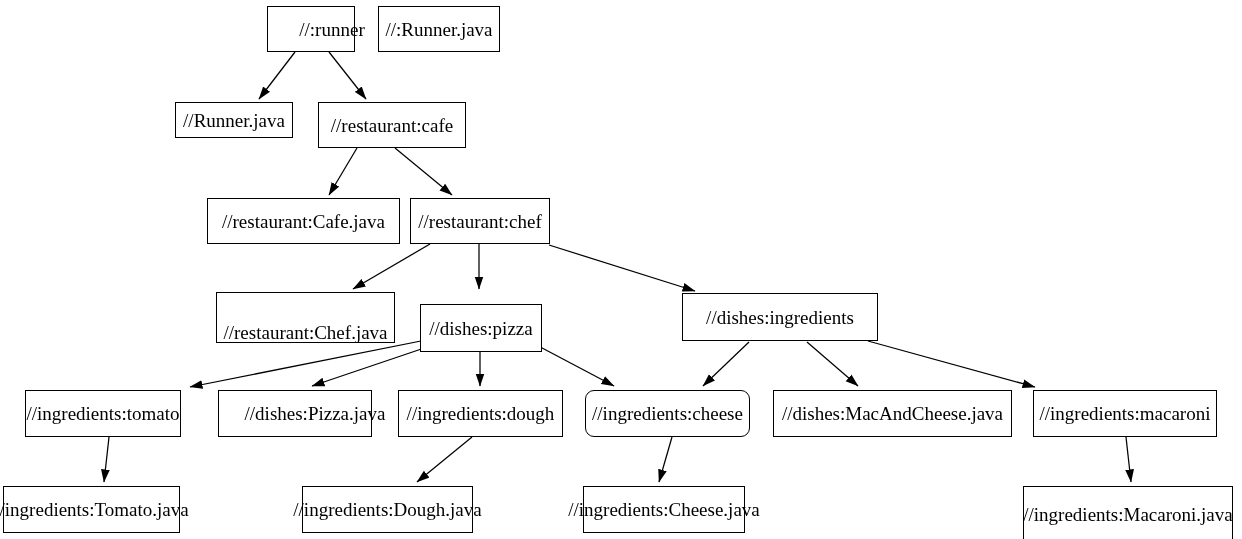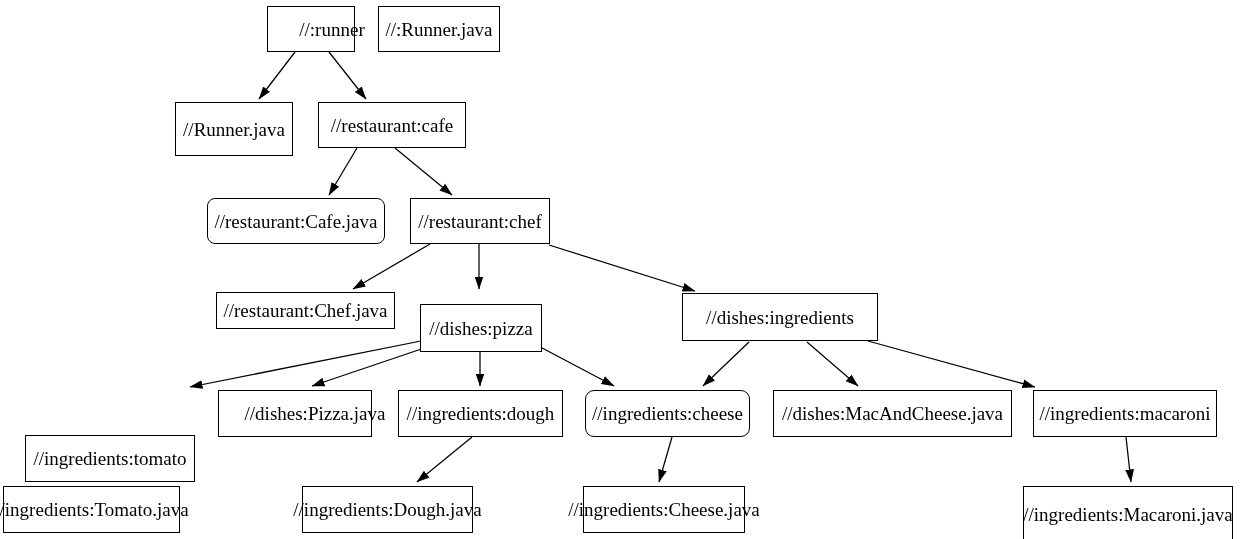--- a/index.html
+++ b/index.html
@@ -70,42 +70,42 @@
       <line x1="672" y1="437" x2="659" y2="482" class="edge-line" marker-end="url(#arrowhead)"></line>
       <line x1="1126" y1="437" x2="1131" y2="482" class="edge-line" marker-end="url(#arrowhead)"></line>
     </svg>
 
 <div class="node" style="left: 267px; top: 6px; width: 88px; height: 46px; padding-left: 42px;">
       <span>//:runner</span>
     </div>
     <div class="node" style="left: 378px; top: 6px; width: 122px; height: 46px;">
       <span>//:Runner.java</span>
     </div>
-    <div class="node" style="left: 175px; top: 102px; width: 118px; height: 54px;">
+    <div class="node" style="left: 175px; top: 102px; width: 118px; height: 36px;">
       <span>//Runner.java</span>
     </div>
     <div class="node" style="left: 318px; top: 102px; width: 148px; height: 46px;">
       <span>//restaurant:cafe</span>
     </div>
-    <div class="node" style="left: 207px; top: 198px; width: 178px; height: 46px; border-radius: 8px;">
+    <div class="node" style="left: 207px; top: 198px; width: 193px; height: 46px;">
       <span>//restaurant:Cafe.java</span>
     </div>
     <div class="node" style="left: 410px; top: 198px; width: 140px; height: 46px;">
       <span>//restaurant:chef</span>
     </div>
-    <div class="node" style="left: 216px; top: 292px; width: 179px; height: 37px;">
+    <div class="node" style="left: 216px; top: 292px; width: 179px; height: 51px; align-items: flex-end;">
       <span>//restaurant:Chef.java</span>
     </div>
     <div class="node" style="left: 420px; top: 292px; width: 122px; height: 48px; margin-top: 12px;">
       <span>//dishes:pizza</span>
     </div>
     <div class="node" style="left: 682px; top: 293px; width: 196px; height: 48px;">
       <span>//dishes:ingredients</span>
     </div>
-    <div class="node" style="left: 25px; top: 390px; width: 170px; height: 47px; margin-top: 45px;">
+    <div class="node" style="left: 25px; top: 390px; width: 156px; height: 47px;">
       <span>//ingredients:tomato</span>
     </div>
     <div class="node" style="left: 218px; top: 390px; width: 154px; height: 47px; padding-left: 40px;">
       <span>//dishes:Pizza.java</span>
     </div>
     <div class="node" style="left: 398px; top: 390px; width: 165px; height: 47px;">
       <span>//ingredients:dough</span>
     </div>
     <div class="node" style="left: 585px; top: 390px; width: 165px; height: 47px; border-radius: 9px;">
       <span>//ingredients:cheese</span>

